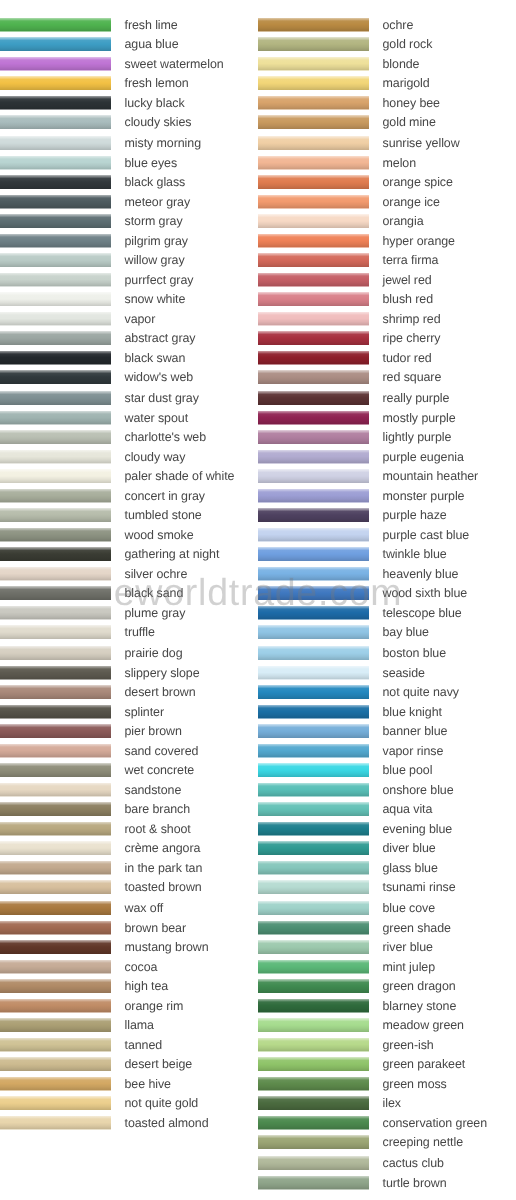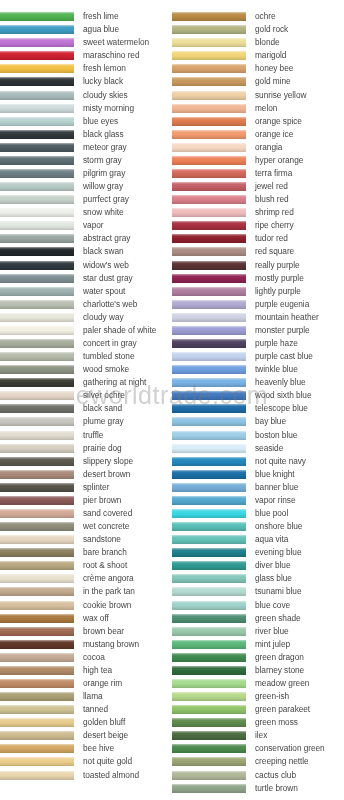--- a/index.html
+++ b/index.html
@@ -101,26 +101,20 @@
         <div class="label">agua blue</div>
       </div>
       <div class="row">
         <div class="swatch-wrap">
           <div class="swatch" style="background-color: rgb(191, 116, 212);"></div>
         </div>
         <div class="label">sweet watermelon</div>
       </div>
       <div class="row">
         <div class="swatch-wrap">
-          <div class="swatch" style="background-color: rgb(207, 33, 48);"></div>
-        </div>
-        <div class="label">maraschino red</div>
-      </div>
-      <div class="row">
-        <div class="swatch-wrap">
           <div class="swatch" style="background-color: rgb(243, 193, 68);"></div>
         </div>
         <div class="label">fresh lemon</div>
       </div>
       <div class="row">
         <div class="swatch-wrap">
           <div class="swatch" style="background-color: rgb(44, 51, 54);"></div>
         </div>
         <div class="label">lucky black</div>
       </div>
@@ -355,21 +349,21 @@
       <div class="row">
         <div class="swatch-wrap">
           <div class="swatch" style="background-color: rgb(194, 169, 142);"></div>
         </div>
         <div class="label">in the park tan</div>
       </div>
       <div class="row">
         <div class="swatch-wrap">
           <div class="swatch" style="background-color: rgb(215, 191, 157);"></div>
         </div>
-        <div class="label">cookie brown</div>
+        <div class="label">toasted brown</div>
       </div>
       <div class="row">
         <div class="swatch-wrap">
           <div class="swatch" style="background-color: rgb(169, 121, 63);"></div>
         </div>
         <div class="label">wax off</div>
       </div>
       <div class="row">
         <div class="swatch-wrap">
           <div class="swatch" style="background-color: rgb(161, 106, 82);"></div>
@@ -404,26 +398,20 @@
         <div class="swatch-wrap">
           <div class="swatch" style="background-color: rgb(171, 159, 116);"></div>
         </div>
         <div class="label">llama</div>
       </div>
       <div class="row">
         <div class="swatch-wrap">
           <div class="swatch" style="background-color: rgb(207, 194, 149);"></div>
         </div>
         <div class="label">tanned</div>
-      </div>
-      <div class="row">
-        <div class="swatch-wrap">
-          <div class="swatch" style="background-color: rgb(232, 204, 142);"></div>
-        </div>
-        <div class="label">golden bluff</div>
       </div>
       <div class="row">
         <div class="swatch-wrap">
           <div class="swatch" style="background-color: rgb(205, 187, 144);"></div>
         </div>
         <div class="label">desert beige</div>
       </div>
       <div class="row">
         <div class="swatch-wrap">
           <div class="swatch" style="background-color: rgb(211, 168, 99);"></div>
@@ -705,21 +693,21 @@
       <div class="row">
         <div class="swatch-wrap">
           <div class="swatch" style="background-color: rgb(133, 198, 187);"></div>
         </div>
         <div class="label">glass blue</div>
       </div>
       <div class="row">
         <div class="swatch-wrap">
           <div class="swatch" style="background-color: rgb(181, 219, 209);"></div>
         </div>
-        <div class="label">tsunami blue</div>
+        <div class="label">tsunami rinse</div>
       </div>
       <div class="row">
         <div class="swatch-wrap">
           <div class="swatch" style="background-color: rgb(159, 210, 201);"></div>
         </div>
         <div class="label">blue cove</div>
       </div>
       <div class="row">
         <div class="swatch-wrap">
           <div class="swatch" style="background-color: rgb(77, 143, 115);"></div>

